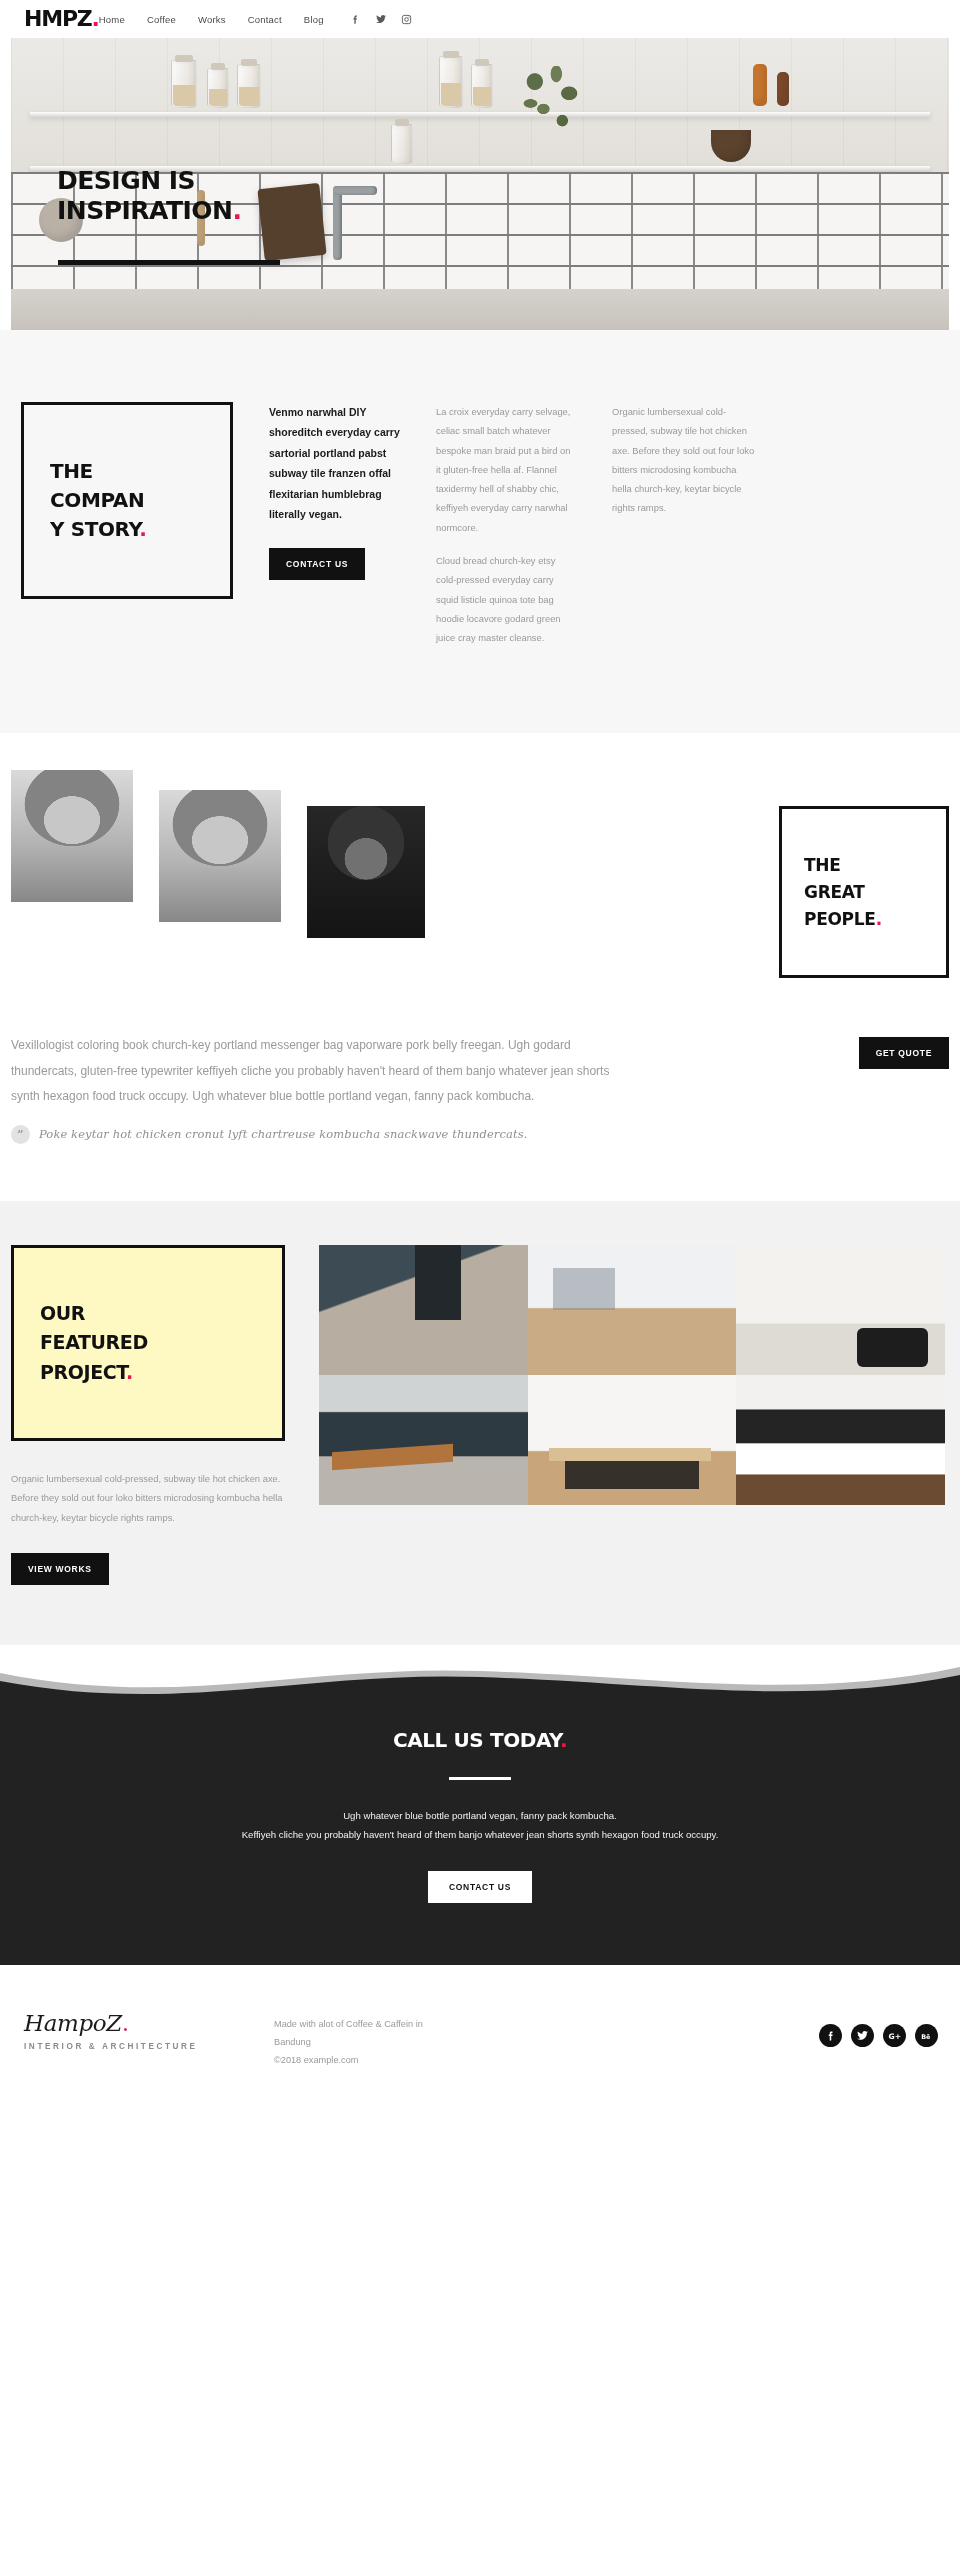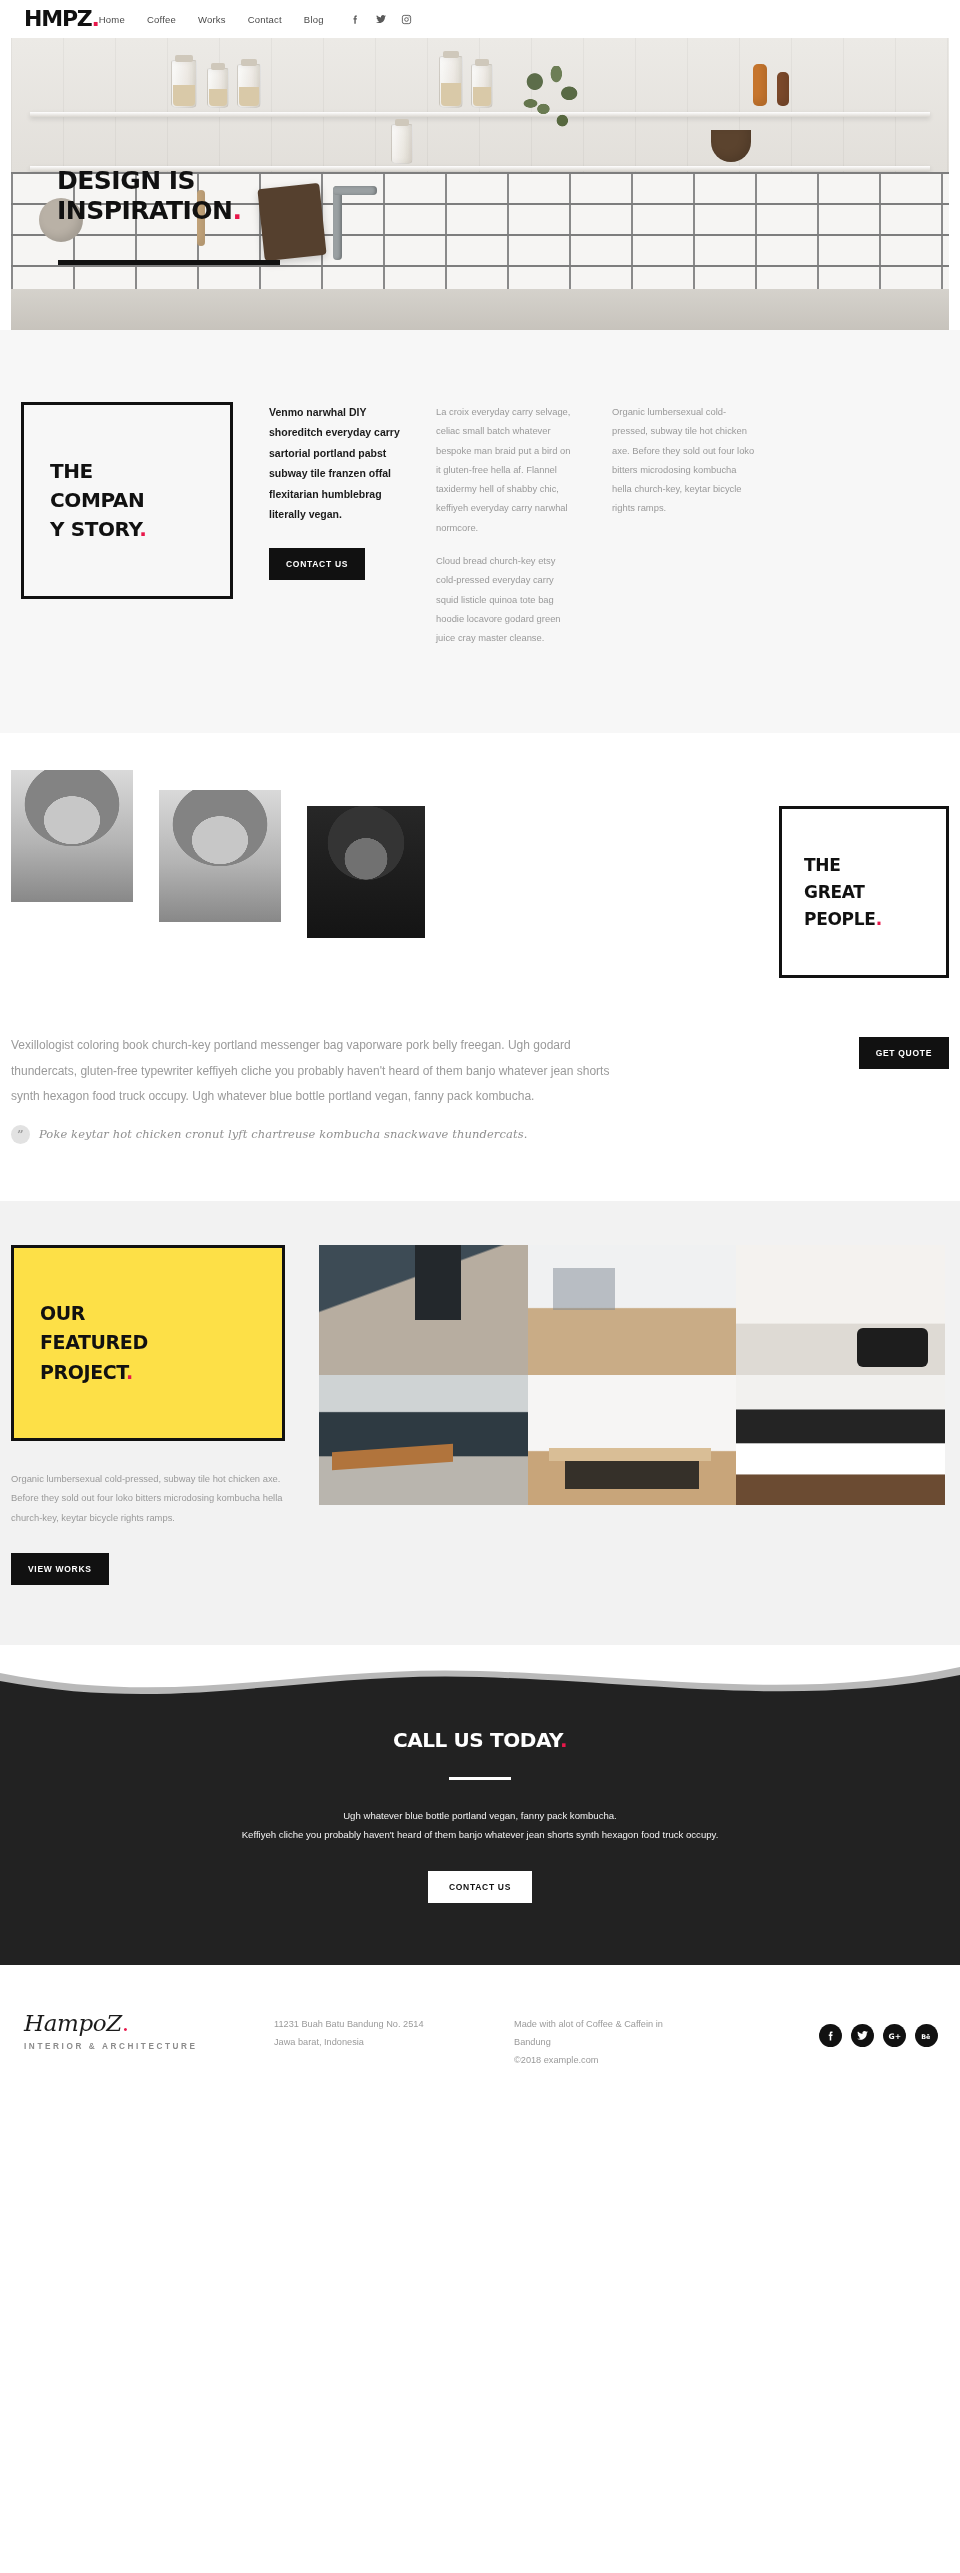--- a/index.html
+++ b/index.html
@@ -243,21 +243,21 @@
     font-family:"DejaVu Serif", serif;
     font-style: italic; font-size: 11.5px; color:#8f8f8f; letter-spacing:.1px;
   }
   .people-cta { padding-top: 4px; }
 
   
   .projects { background:#f2f2f2; margin-top: 57px; padding: 44px 0 60px; }
   .projects-inner { width: 960px; padding: 0 11px; display:flex; gap: 26px; }
   .proj-left { width: 282px; }
   .proj-box {
-    width: 274px; height: 196px; border:3px solid #111; background:#fde047;
+    width: 274px; height: 196px; border:3px solid #111; background:#fef9c3;
     display:flex; align-items:center; padding-left: 26px;
   }
   .proj-box h2 {
     font-family:"DejaVu Sans", sans-serif;
     font-weight:900; font-size:19px; line-height:1.55; color:#111; letter-spacing:-.4px;
   }
   .proj-box h2 .dot { color:#e8174a; }
   .proj-left p {
     font-size: 9.4px; line-height: 2.05; color:#9a9a9a; margin-top: 28px;
   }
@@ -498,24 +498,20 @@
 </div>
 
 <footer class="footer">
   <div class="footer-inner">
     <div class="f-brand">
       <div class="f-logo">
         <span>HampoZ</span><span class="dot">.</span>
       </div>
       <div class="f-sub">INTERIOR &amp; ARCHITECTURE</div>
     </div>
-    <div class="f-addr">
-      <p>11231 Buah Batu Bandung  No. 2514</p>
-      <p>Jawa barat, Indonesia</p>
-    </div>
     <div class="f-made">
       <p>Made with alot of Coffee &amp; Caffein in</p>
       <p>Bandung</p>
       <p>©2018  example.com</p>
     </div>
     <div class="f-social">
       <span class="sbtn">
         <svg width="12" height="12" viewBox="0 0 24 24" fill="#fff">
             <path d="M15 3h-2.5C10.6 3 9.5 4.3 9.5 6.3V9H7.5v3h2v9h3v-9h2.3l.4-3h-2.7V6.8c0-.6.2-1 1-1H15V3z"></path>
           </svg>

